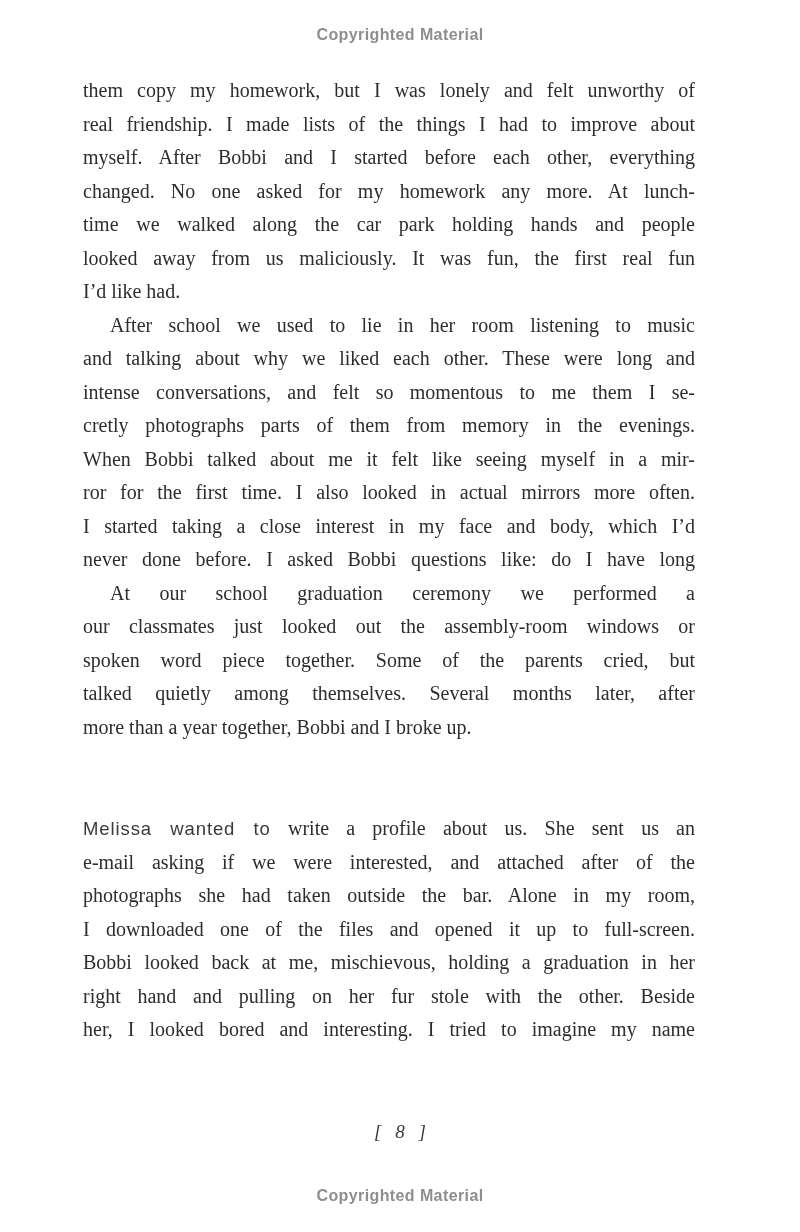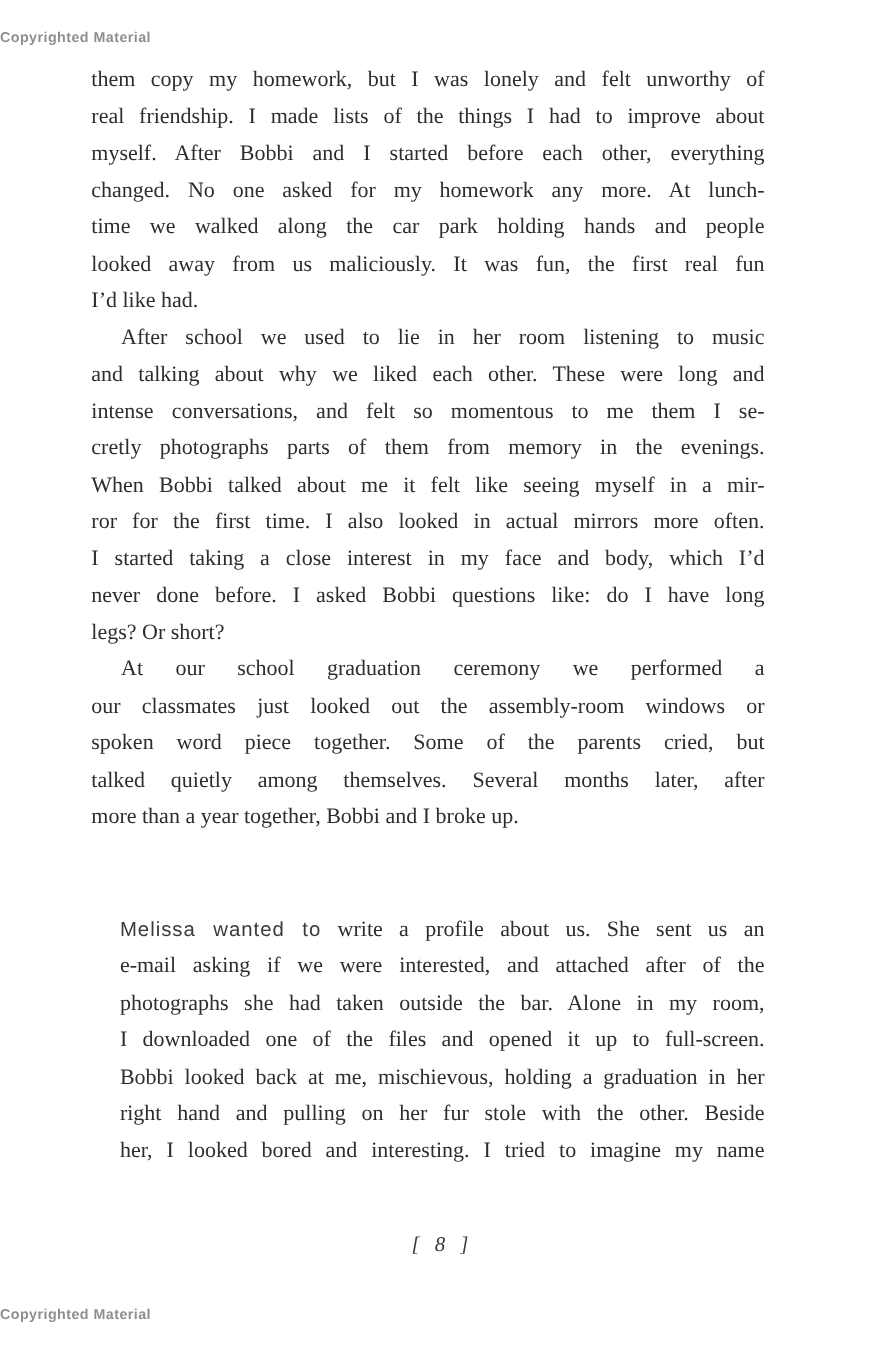--- a/index.html
+++ b/index.html
@@ -8,48 +8,48 @@
     width: 800px;
     height: 1232px;
     background: #ffffff;
     font-family: "Liberation Serif", serif;
     overflow: hidden;
   }
   .notice {
     position: absolute;
     left: 0;
     width: 100%;
-    text-align: left;
+    text-align: center;
     font-family: "Liberation Sans", sans-serif;
     font-weight: bold;
-    font-size: 13px;
+    font-size: 16px;
     letter-spacing: 0.4px;
     color: #8e8e8e;
   }
   .notice.top { top: 26px; }
   .notice.bottom { top: 1187px; }
   .text-block {
     position: absolute;
     left: 83px;
-    top: 56px;
+    top: 74px;
     width: 612px;
     color: #2d2d2d;
     font-size: 20px;
     line-height: 33.5px;
   }
   .para { margin: 0; }
   .line {
     text-align: justify;
     text-align-last: justify;
   }
   .line.last {
     text-align-last: left;
   }
   .para.indent .line:first-child { text-indent: 27px; }
-  .para.section-start { margin-top: 68px; margin-left: 26px; }
+  .para.section-start { margin-top: 68px; }
   .lead-sans {
     font-family: "Liberation Sans", sans-serif;
     font-size: 18.5px;
     letter-spacing: 0.9px;
     color: #3a3a3a;
   }
   .page-number {
     position: absolute;
     left: 0;
     top: 1121px;
@@ -82,21 +82,20 @@
 
     <div class="para indent">
       <div class="line">After school we used to lie in her room listening to music</div>
       <div class="line">and talking about why we liked each other. These were long and</div>
       <div class="line">intense conversations, and felt so momentous to me them I se-</div>
       <div class="line">cretly photographs parts of them from memory in the evenings.</div>
       <div class="line">When Bobbi talked about me it felt like seeing myself in a mir-</div>
       <div class="line">ror for the first time. I also looked in actual mirrors more often.</div>
       <div class="line">I started taking a close interest in my face and body, which I’d</div>
       <div class="line">never done before. I asked Bobbi questions like: do I have long</div>
-      <div class="line last">legs? Or short?</div>
     </div>
 
     <div class="para indent">
       <div class="line">At our school graduation ceremony we performed a</div>
       <div class="line">our classmates just looked out the assembly-room windows or</div>
       <div class="line">spoken word piece together. Some of the parents cried, but</div>
       <div class="line">talked quietly among themselves. Several months later, after</div>
       <div class="line last">more than a year together, Bobbi and I broke up.</div>
     </div>
 

